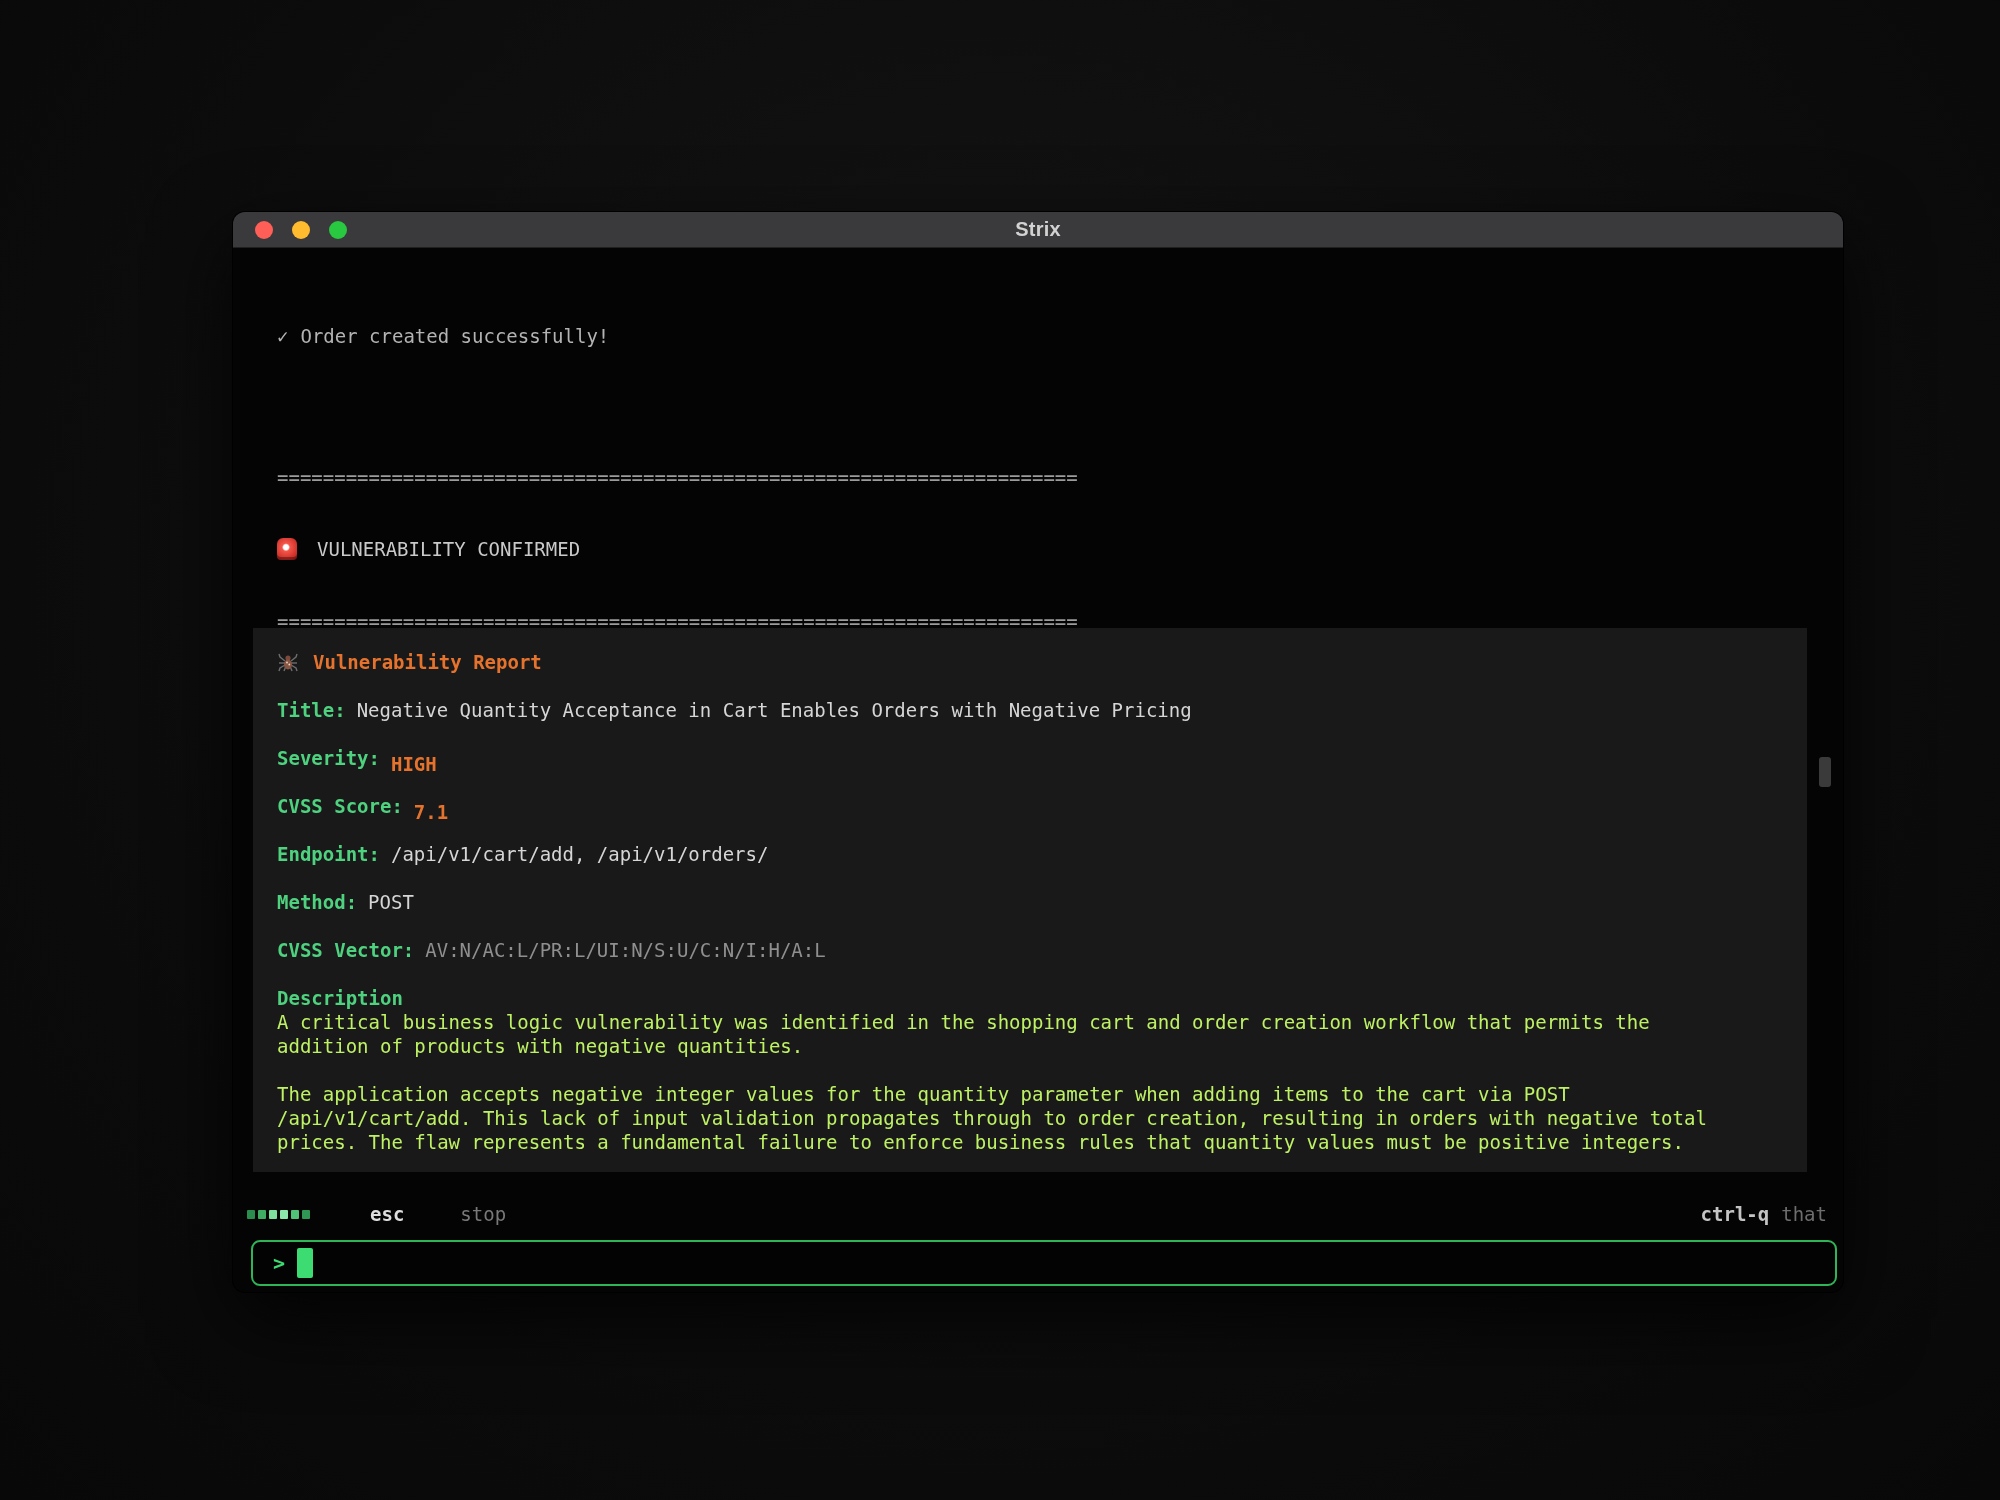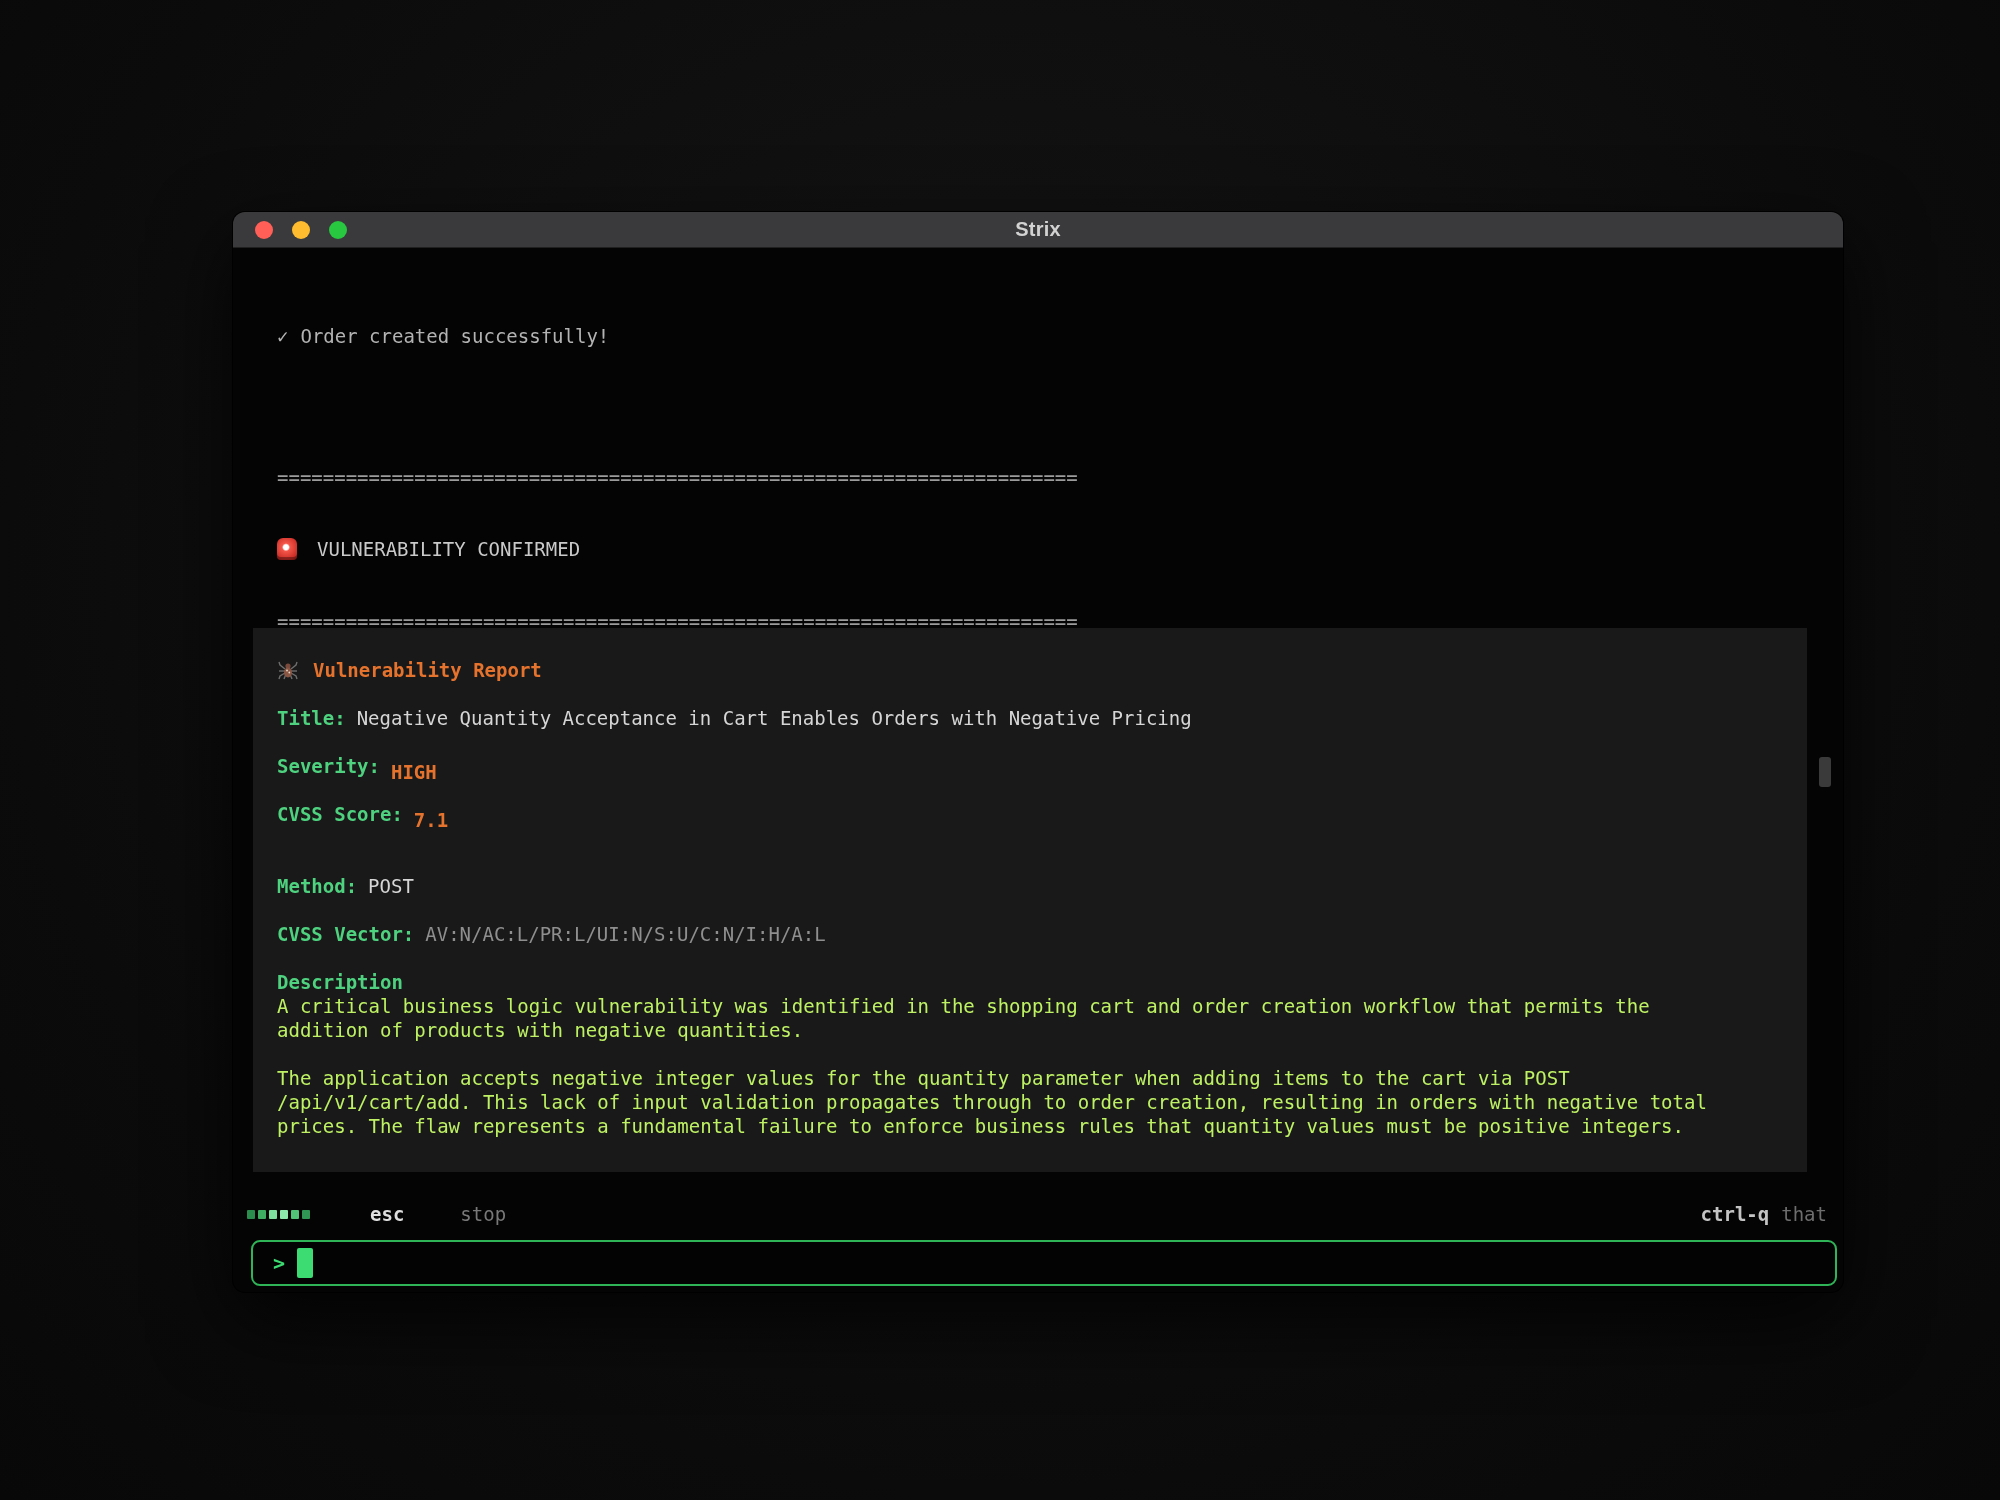--- a/index.html
+++ b/index.html
@@ -40,21 +40,21 @@
     width:20px; height:22px; margin-right:20px; flex:0 0 auto;
     border-radius:6px 6px 4px 4px;
     background: radial-gradient(circle at 45% 42%, #ffffff 0 2.5px, #f4564a 4px, #c62822 80%, #8e1410 100%);
     box-shadow: inset 0 -3px 0 rgba(0,0,0,.35);
   }
   .heading-confirmed { color:#c9c9c9; }
 
   .report {
     position:absolute; left:20px; top:372px; width:1554px; height:544px;
     background:var(--panel-bg,#191919); overflow:hidden;
-    padding:30px 24px 0 24px; font-size:19px; line-height:24px;
+    padding:22px 24px 0 24px; font-size:19px; line-height:24px;
   }
   .report .row { height:24px; display:flex; align-items:center; white-space:pre; }
   .report-heading { color:var(--orange,#e5732d); font-weight:bold; }
   .bug-icon { margin-right:14px; flex:0 0 auto; display:inline-flex; }
   .lbl { color:var(--label-green,#4ed27f); font-weight:bold; }
   .val { margin-left:11px; color:#d6d6d6; }
   .val.orange { color:var(--orange,#e5732d); font-weight:bold;margin-top:12px; }
   .val.dim { color:#8f8f8f; }
   .desc-heading { color:var(--label-green,#4ed27f); font-weight:bold; height:24px; }
   .para { max-width:1460px; color:#bef264; white-space:normal; }
@@ -134,20 +134,21 @@
         </span>
         <span>Vulnerability Report</span>
       </div>
       <div class="sp24"></div>
       <div class="row"><span class="lbl">Title:</span><span class="val">Negative Quantity Acceptance in Cart Enables Orders with Negative Pricing</span></div>
       <div class="sp24"></div>
       <div class="row"><span class="lbl">Severity:</span><span class="val orange">HIGH</span></div>
       <div class="sp24"></div>
       <div class="row"><span class="lbl">CVSS Score:</span><span class="val orange">7.1</span></div>
       <div class="sp24"></div>
+      <div class="row"><span class="lbl">Endpoint:</span><span class="val">/api/v1/cart/add, /api/v1/orders/</span></div>
       <div class="sp24"></div>
       <div class="row"><span class="lbl">Method:</span><span class="val">POST</span></div>
       <div class="sp24"></div>
       <div class="row"><span class="lbl">CVSS Vector:</span><span class="val dim">AV:N/AC:L/PR:L/UI:N/S:U/C:N/I:H/A:L</span></div>
       <div class="sp24"></div>
       <div class="desc-heading">Description</div>
       <div class="para">A critical business logic vulnerability was identified in the shopping cart and order creation workflow that permits the addition of products with negative quantities.</div>
       <div class="sp24"></div>
       <div class="para">The application accepts negative integer values for the quantity parameter when adding items to the cart via POST /api/v1/cart/add. This lack of input validation propagates through to order creation, resulting in orders with negative total prices. The flaw represents a fundamental failure to enforce business rules that quantity values must be positive integers.</div>
     </div>

